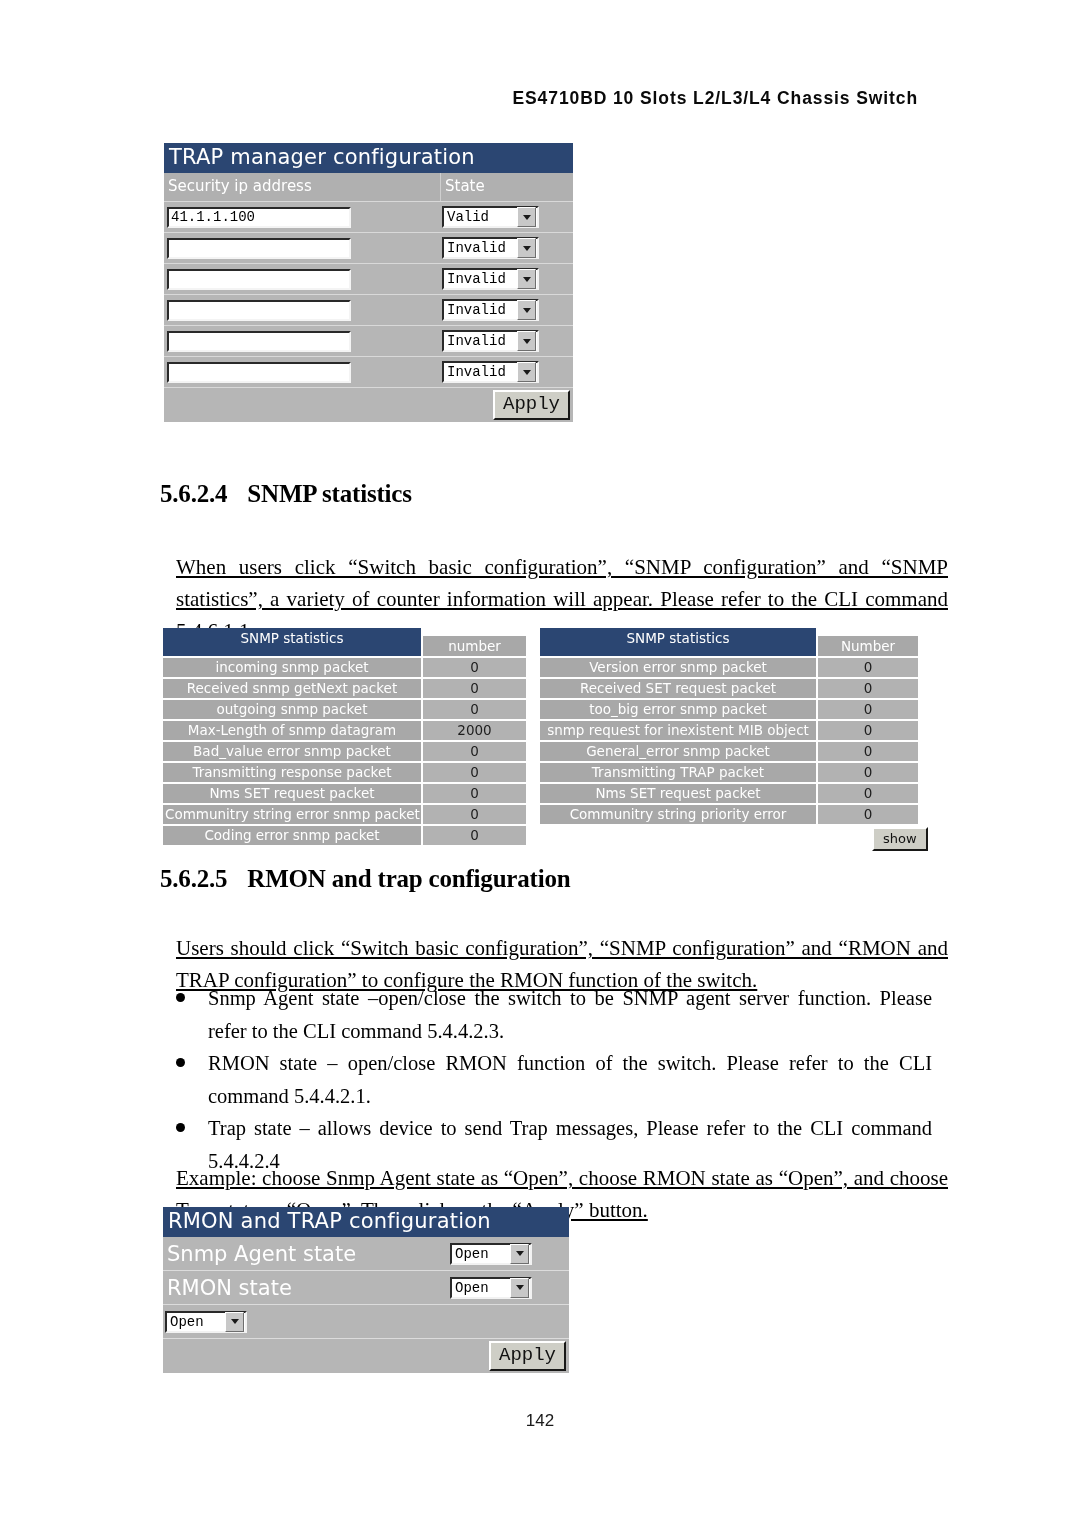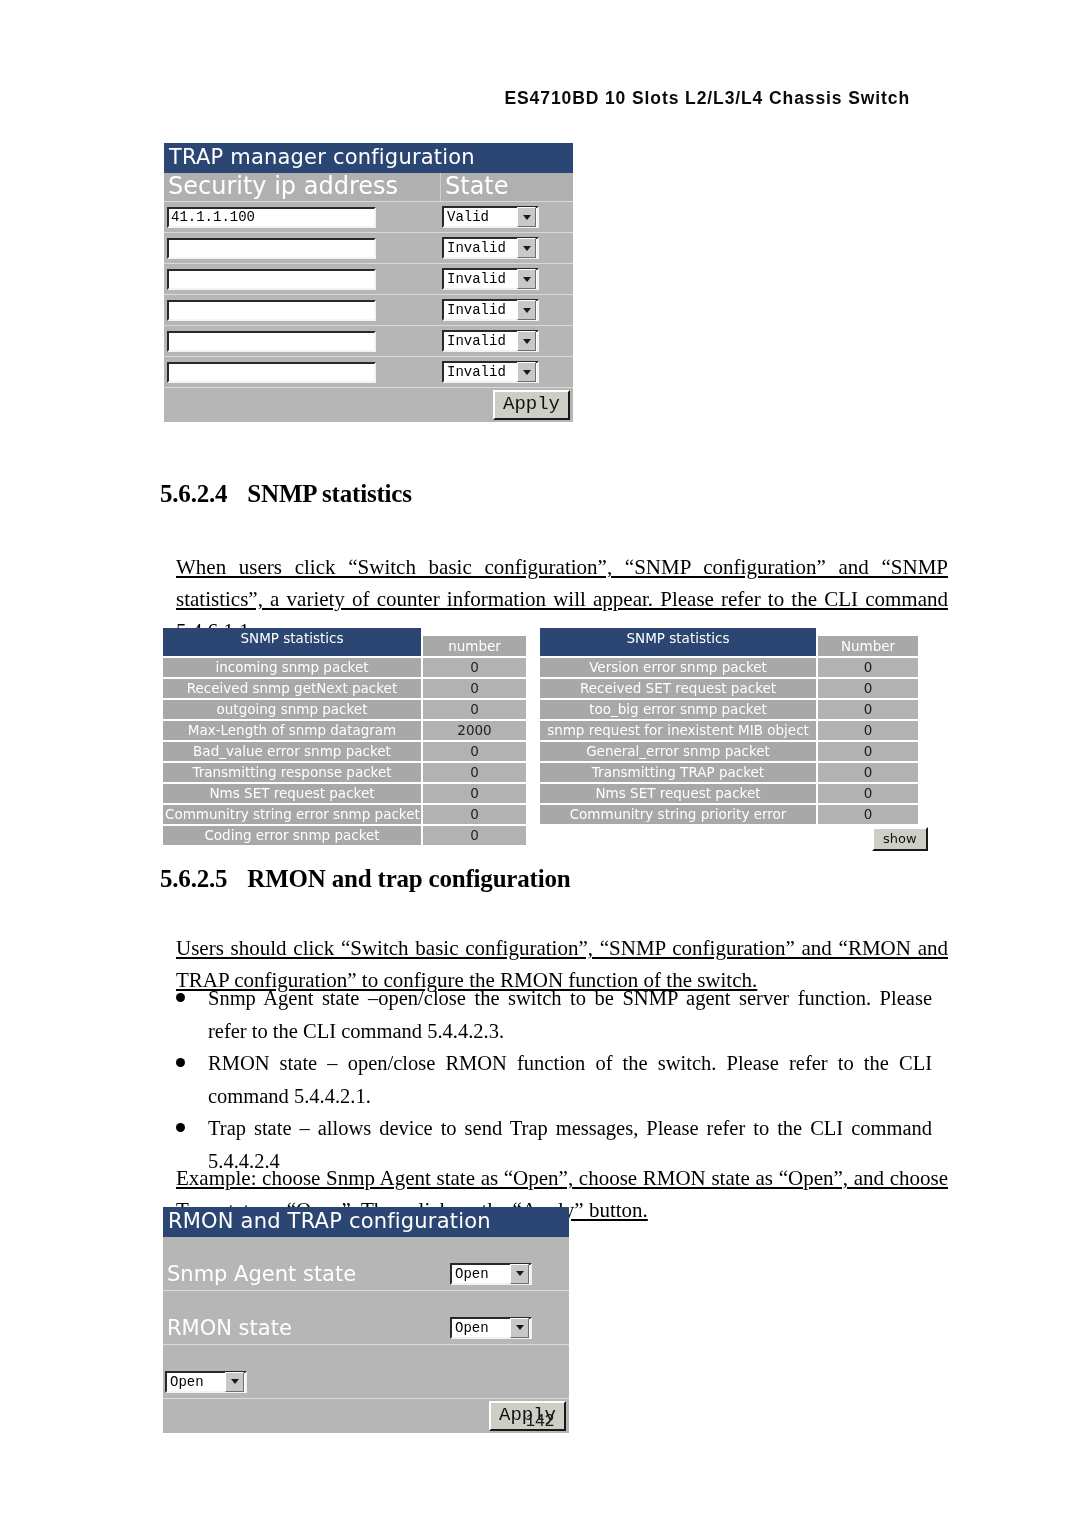--- a/index.html
+++ b/index.html
@@ -13,21 +13,21 @@
     position: relative;
     font-family: "Liberation Serif", serif;
     color: #000;
     overflow: hidden;
   }
 
   
   .running-head {
     position: absolute;
     top: 88px;
-    left: 0;
+    left: 8px;
     width: 910px;
     text-align: right;
     font-family: "Liberation Sans", sans-serif;
     font-weight: bold;
     font-size: 17.5px;
     letter-spacing: 0.9px;
     color: #0a0a0a;
   }
 
   
@@ -53,39 +53,39 @@
     top: 143px;
     width: 409px;
   }
   #trap-panel .subhead {
     display: flex;
     background: #b0b0b0;
     border-bottom: 1px solid #d9d9d9;
   }
   #trap-panel .subhead .cell {
     color: #ffffff;
-    font-size: 24px;
+    font-size: 15px;
     line-height: 27px;
     padding: 0 0 1px 4px;
     white-space: nowrap;
   }
   #trap-panel .subhead .c1 { width: 272px; }
   #trap-panel .subhead .c2 { flex: 1 1 auto; border-left: 1px solid #cfcfcf; }
   #trap-panel .trap-row {
     display: flex;
     align-items: center;
     background: #b6b6b6;
     height: 30px;
     border-bottom: 1px solid #d9d9d9;
   }
   #trap-panel .trap-row .ipcell { width: 272px; padding-left: 3px; box-sizing: border-box; }
   #trap-panel .trap-row .statecell { flex: 1 1 auto; padding-left: 6px; }
 
   input.ipbox {
-    width: 209px;
+    width: 184px;
     height: 21px;
     box-sizing: border-box;
     border: 2px inset #e6e6e6;
     border-top-color: #7d7d7d;
     border-left-color: #7d7d7d;
     border-right-color: #f4f4f4;
     border-bottom-color: #f4f4f4;
     background: #ffffff;
     font-family: "Liberation Mono", monospace;
     font-size: 14px;
@@ -266,21 +266,20 @@
     left: 163px;
     top: 1207px;
     width: 406px;
   }
   #rmon-panel .rm-row {
     display: flex;
     align-items: center;
     background: #b6b6b6;
     height: 33px;
     border-bottom: 1px solid #dcdcdc;
-    margin-top: 20px;
   }
   #rmon-panel .rm-label {
     width: 285px;
     color: #ffffff;
     font-size: 21px;
     line-height: 28px;
     padding-left: 4px;
     box-sizing: border-box;
     white-space: nowrap;
   }

